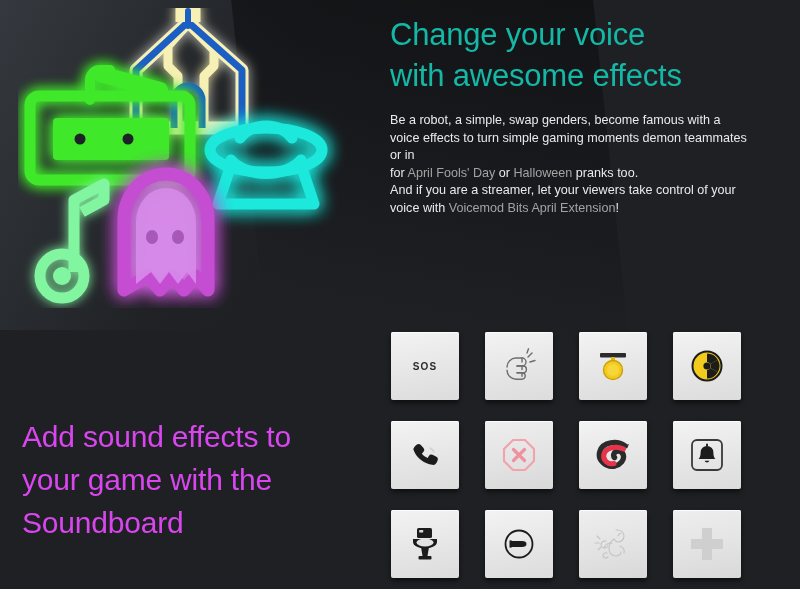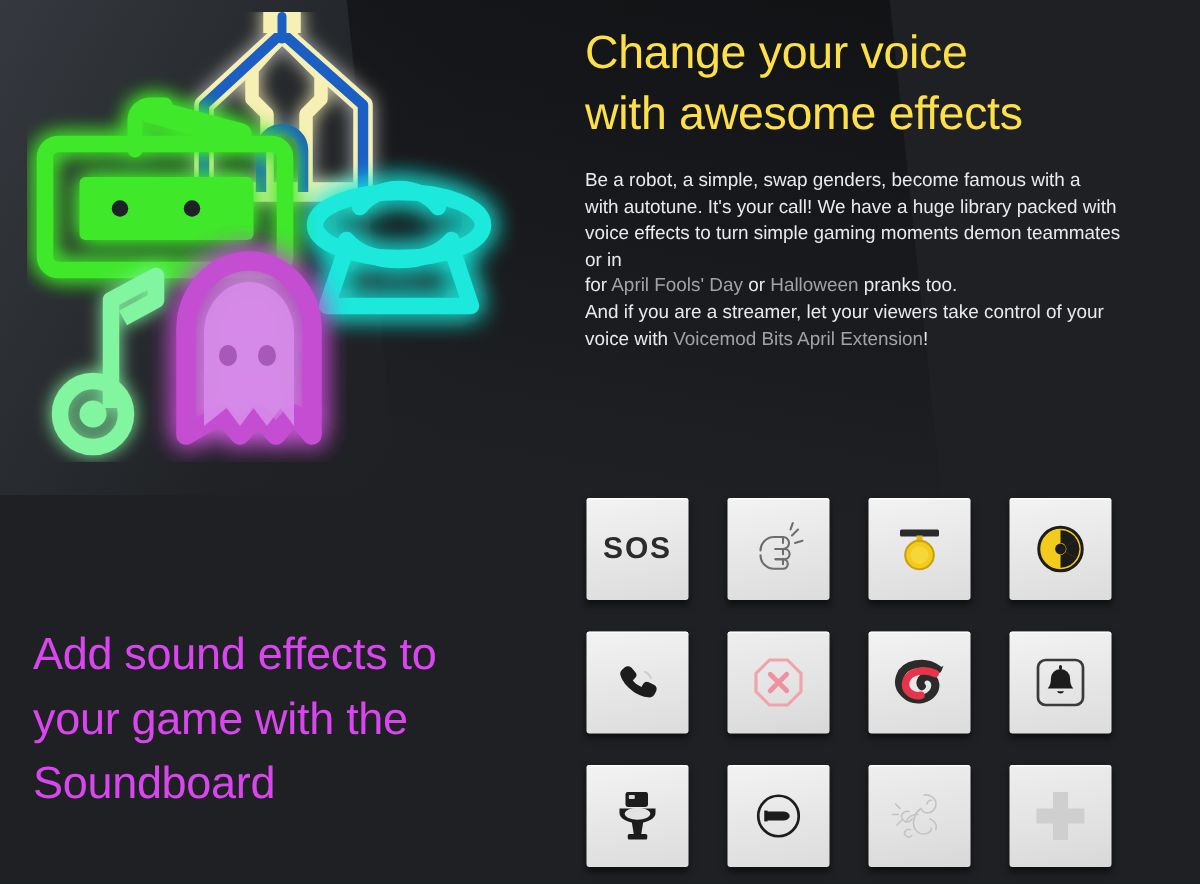--- a/index.html
+++ b/index.html
@@ -56,21 +56,21 @@
   .neon-wrap svg { display: block; }
 
   
   .hero {
     position: absolute;
     left: 390px;
     top: 14px;
     width: 370px;
   }
   .hero-title {
-    color: #fde047;
+    color: #14b8a6;
     font-size: 31px;
     line-height: 41px;
     font-weight: 400;
     letter-spacing: -0.2px;
     margin: 0 0 16px 0;
     white-space: pre-line;
   }
   .hero-body {
     color: #e9eaec;
     font-size: 12.6px;
@@ -117,21 +117,21 @@
     box-shadow: 0 3px 5px rgba(0,0,0,0.55), inset 0 1px 0 rgba(255,255,255,0.85);
     display: flex;
     align-items: center;
     justify-content: center;
     cursor: pointer;
     position: relative;
   }
   .pad.faded { background: linear-gradient(170deg,#eeeeee 0%, #e2e2e2 60%, #d8d8d8 100%); }
   .pad-label {
     font-family: "Liberation Sans", sans-serif;
-    font-size: 20px;
+    font-size: 10px;
     font-weight: 700;
     letter-spacing: 1.2px;
     color: #2b2b2b;
   }
   .pad svg { display:block; }
 </style>
 </head>
 <body>
 
 <div id="page">
@@ -205,21 +205,20 @@
         <circle cx="44" cy="268" r="9" fill="#82f5a0"></circle>
       </g>
     </svg>
   </div>
 
   <div class="hero">
     <h1 class="hero-title">Change your voice
 with awesome effects</h1>
     <p class="hero-body">
       <span class="ln">Be a robot, a simple, swap genders, become famous with a</span>
-      <span class="ln">with autotune. It's your call! We have a huge library packed with</span>
       <span class="ln">voice effects to turn simple gaming moments demon teammates or in</span>
       <span class="ln"><span>for </span><a class="link">April Fools' Day</a><span> or </span><a class="link">Halloween</a><span> pranks too.</span></span>
       <span class="ln">And if you are a streamer, let your viewers take control of your</span>
       <span class="ln"><span>voice with </span><a class="link">Voicemod Bits April Extension</a><span>!</span></span>
     </p>
   </div>
 
   <h2 class="sb-heading">Add sound effects to
 your game with the
 Soundboard</h2>

